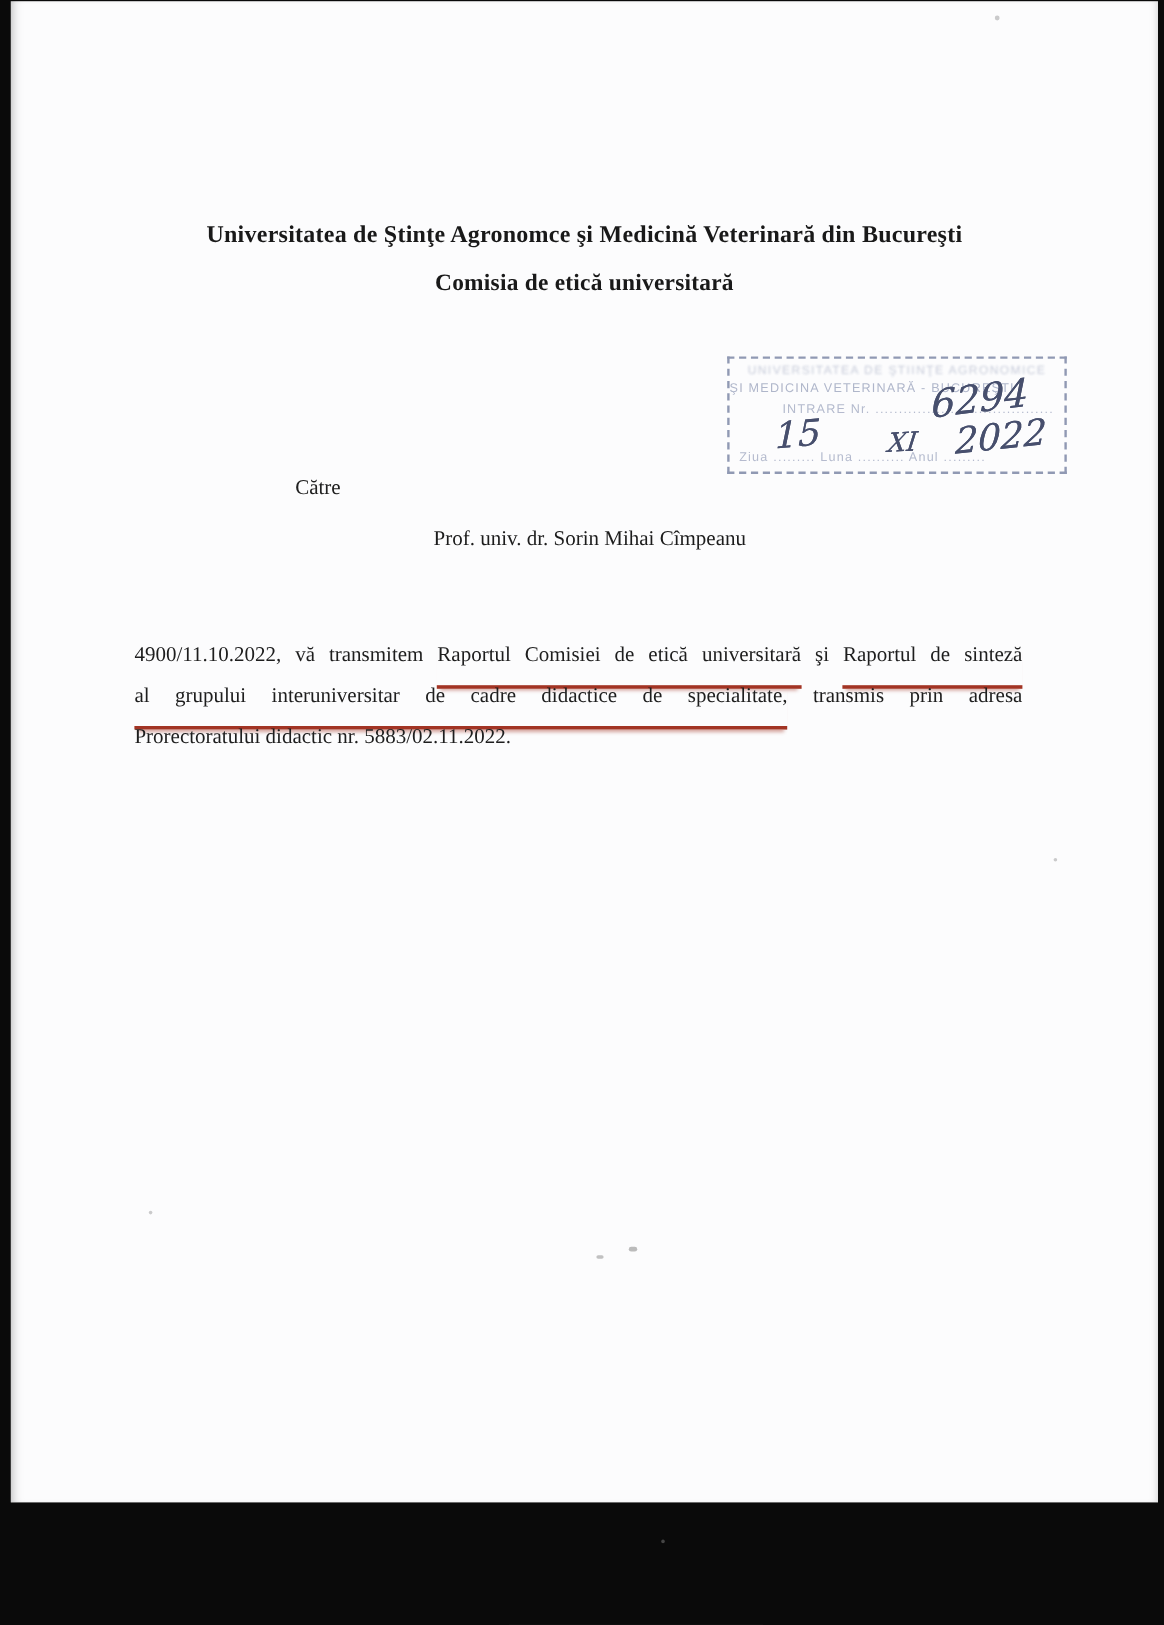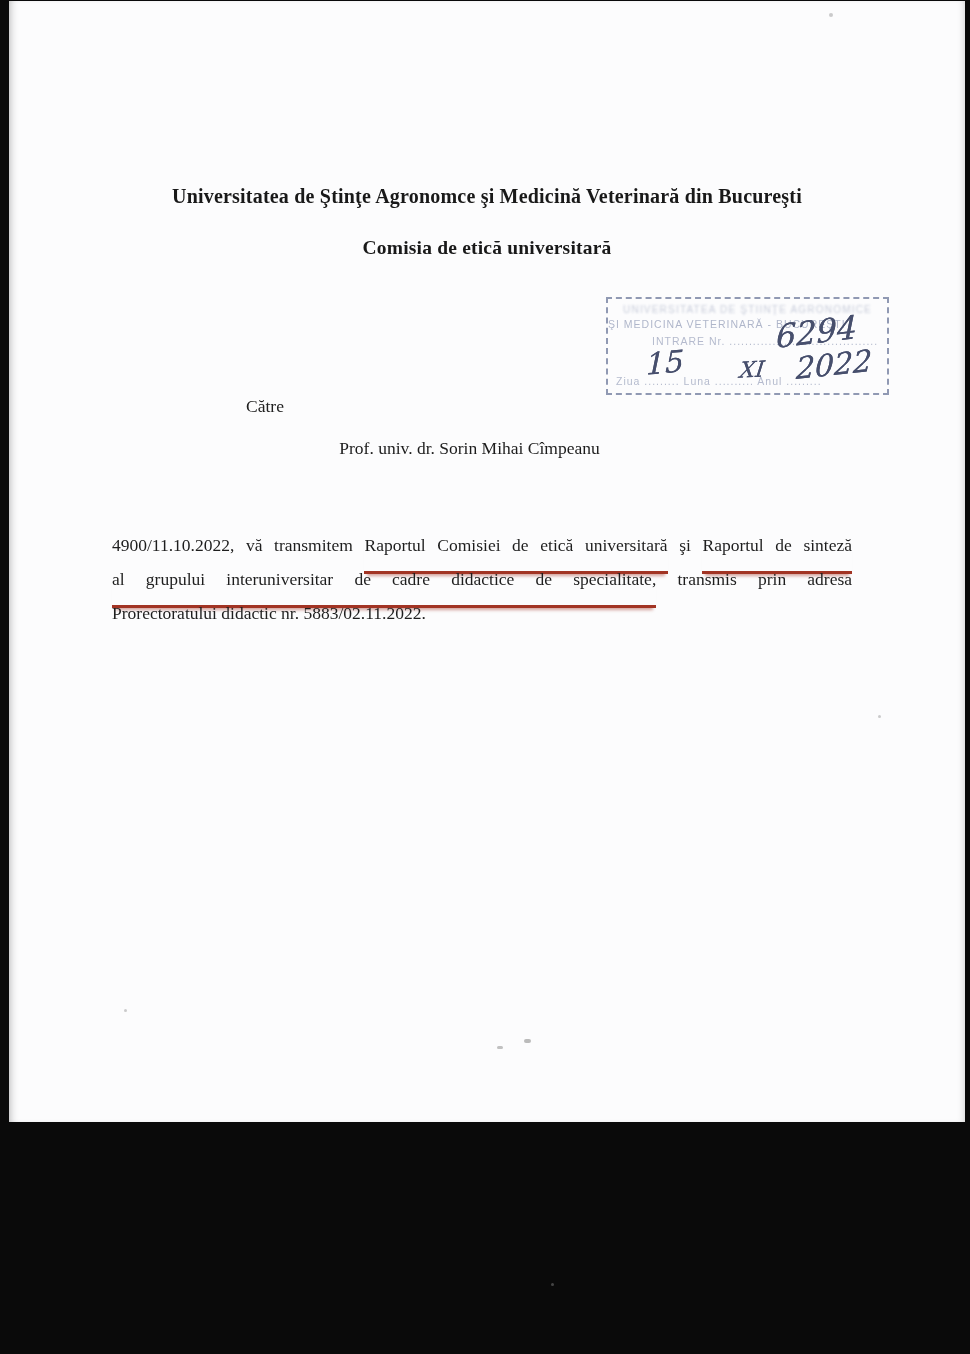--- a/index.html
+++ b/index.html
@@ -7,36 +7,36 @@
     position: relative;
     width: 970px;
     height: 1354px;
     background: #0a0a0a;            
     overflow: hidden;
     font-family: "Liberation Serif", serif;
   }
   .page {
     position: absolute;
     left: 9px; top: 1px;
-    width: 956px; height: 1121px;
+    width: 956px; height: 1251px;
     background: #fcfcfd;
     box-shadow: inset 8px 0 10px -8px rgba(0,0,0,0.35), inset -5px 0 8px -6px rgba(0,0,0,0.25);
   }
 
   
   .title-line1, .title-line2 {
     position: absolute;
     left: 0; right: 0;
     text-align: center;
     font-weight: 700;
     color: #191919;
     letter-spacing: 0.2px;
   }
   .title-line1 { top: 184px; font-size: 20px; }
-  .title-line2 { top: 236px; font-size: 19.5px; }
+  .title-line2 { top: 225px; font-size: 19.5px; }
 
   
   .stamp {
     position: absolute;
     left: 597px; top: 296px;
     width: 279px; height: 94px;
     border: 2px dashed #8b94b0;
     opacity: 0.95;
   }
   .stamp .print {
@@ -68,21 +68,21 @@
   
   .salutation {
     position: absolute;
     left: 237px; top: 395px;
     font-size: 17.5px;
     color: #202020;
     text-align: center;
   }
   .addressee {
     position: absolute;
-    left: 91px; top: 437px;
+    left: 113px; top: 437px;
     width: 739px;
     text-align: center;
     font-size: 17.5px;
     color: #1c1c1c;
   }
   .body-par {
     position: absolute;
     left: 103px; top: 527px;
     width: 740px;
     font-size: 17.5px;

